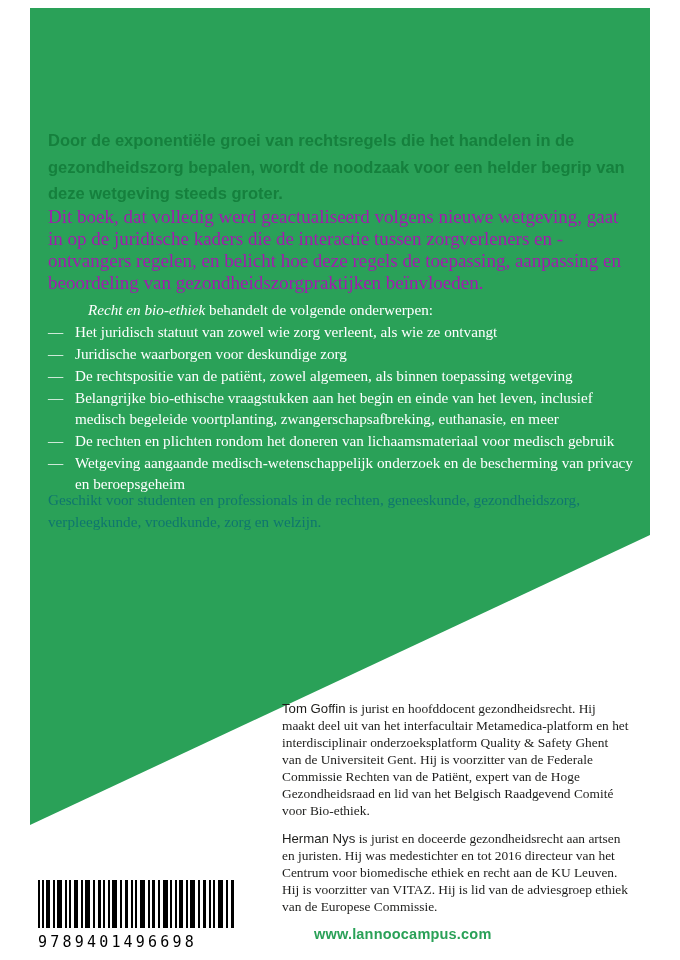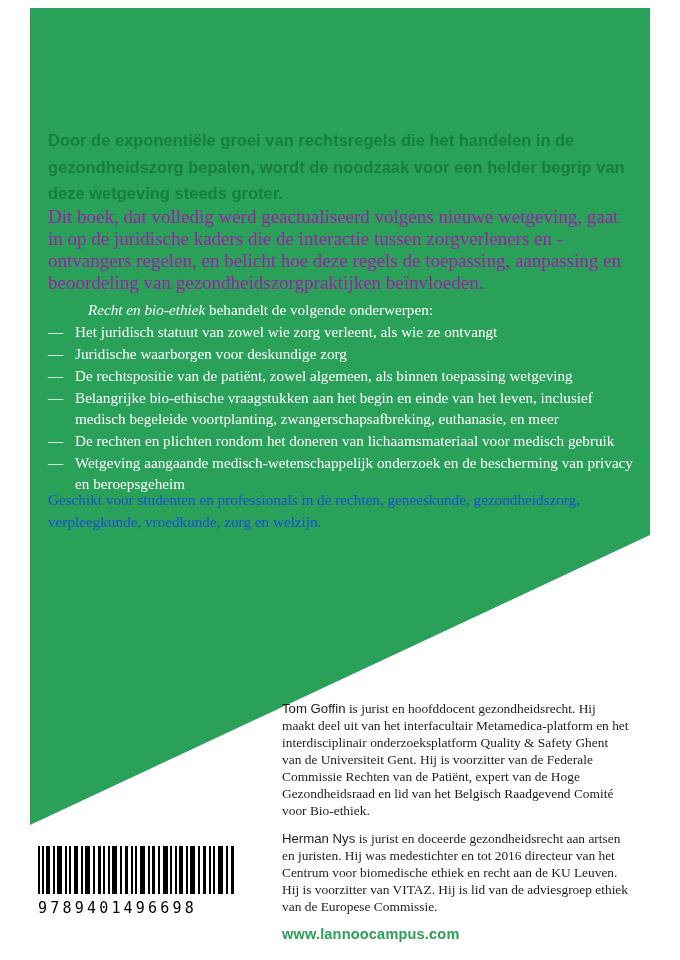--- a/index.html
+++ b/index.html
@@ -42,42 +42,42 @@
     position:absolute; left:48px; top:321px; width:586px;
     color:#ffffff; font-family:"Liberation Serif", serif;
     font-size:15.2px; line-height:21px;
     list-style:none;
   }
   .topics li { display:flex; margin-bottom:1px; }
   .topics .dash { flex:0 0 27px; }
   .topics .txt { flex:1; }
   .audience {
     position:absolute; left:48px; top:489px; width:540px;
-    color:#1d4ed8; font-family:"Liberation Serif", serif;
+    color:#0f766e; font-family:"Liberation Serif", serif;
     font-size:15.2px; line-height:22px;
   }
   .authors {
     position:absolute; left:282px; top:700px; width:348px;
     color:var(--dark, #1d1d1b);
     font-family:"Liberation Serif", serif;
     font-size:13.4px; line-height:17px;
   }
   .authors p { margin-bottom:11px; }
   .author-name {
     font-family:"Liberation Sans", sans-serif;
     font-weight:normal; font-size:13.2px;
   }
   .website {
     font-family:"Liberation Sans", sans-serif;
     font-weight:bold; font-size:14.5px;
     color:var(--green, #2aa158);
-    margin-top:6px; letter-spacing:0.2px;
+    margin-top:6px; letter-spacing:0.2px;margin-left:32px;
   }
   .barcode-wrap {
-    position:absolute; left:38px; top:846px; width:200px;
+    position:absolute; left:38px; top:880px; width:200px;
     background:#ffffff; text-align:left;
   }
   .barcode-bars { display:block; }
   .isbn {
     margin-top:5px;
     font-family:"DejaVu Sans Mono", monospace;
     font-size:15px; letter-spacing:3.2px; color:#000000;
     white-space:nowrap;
   }
 </style>

